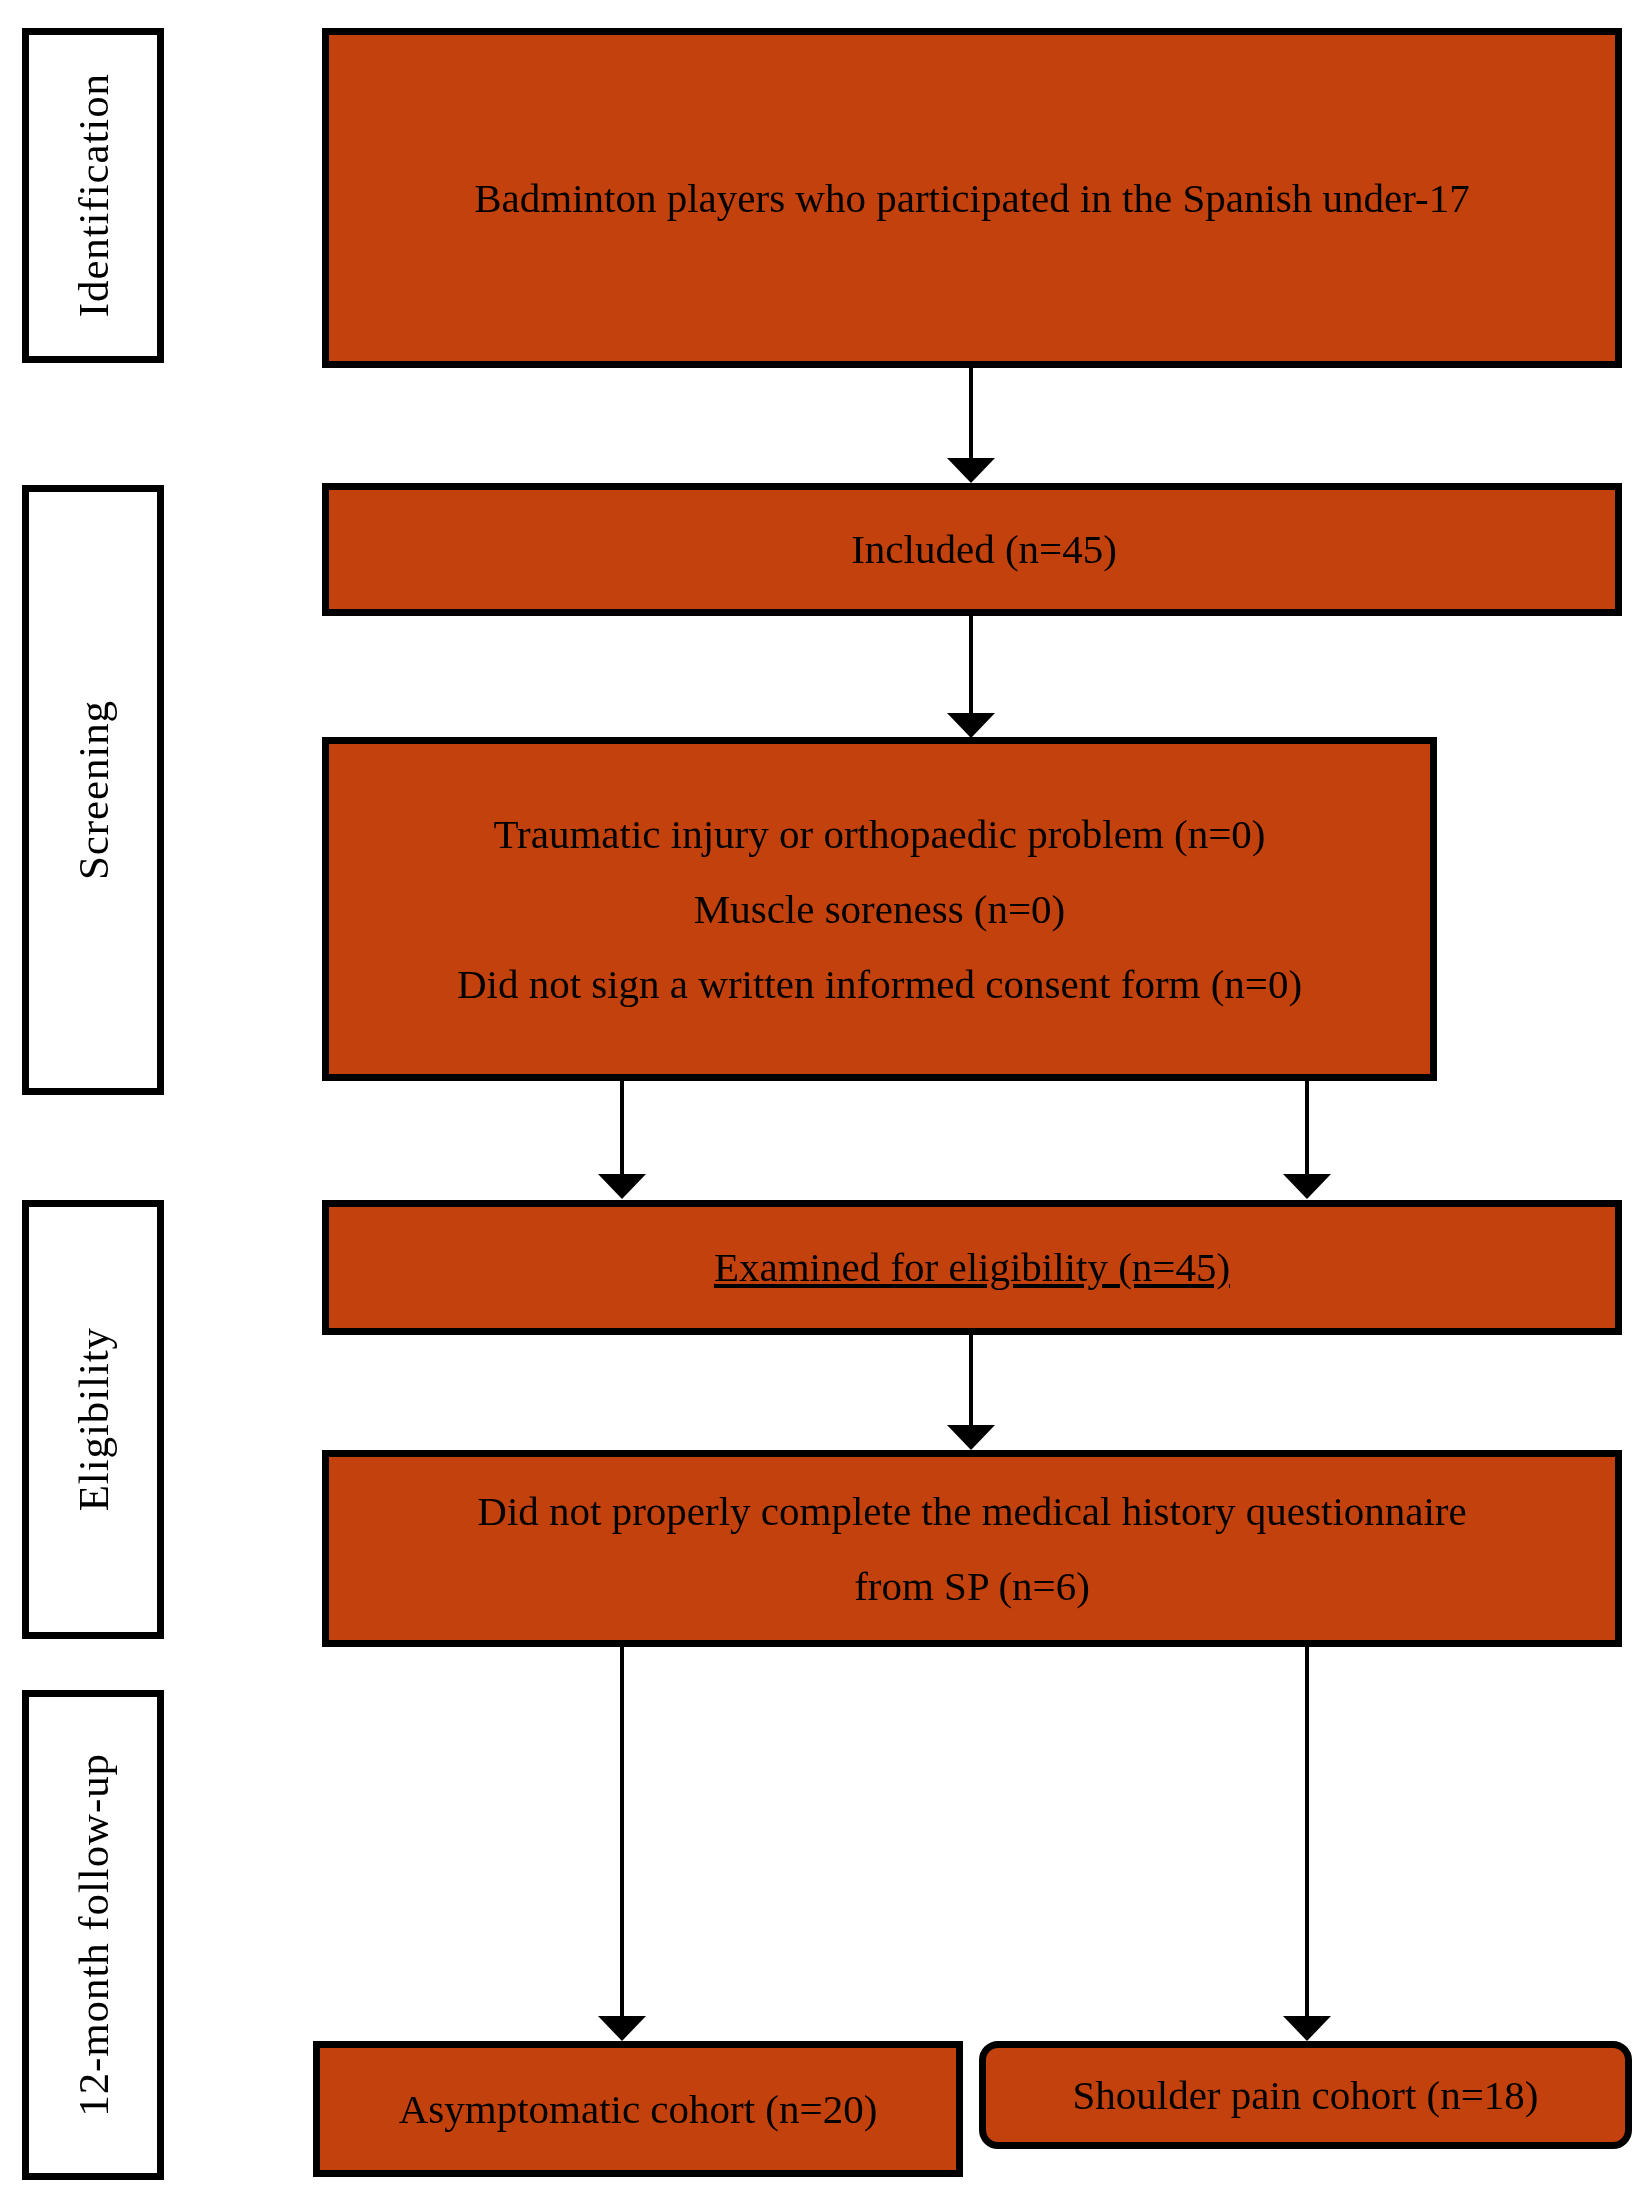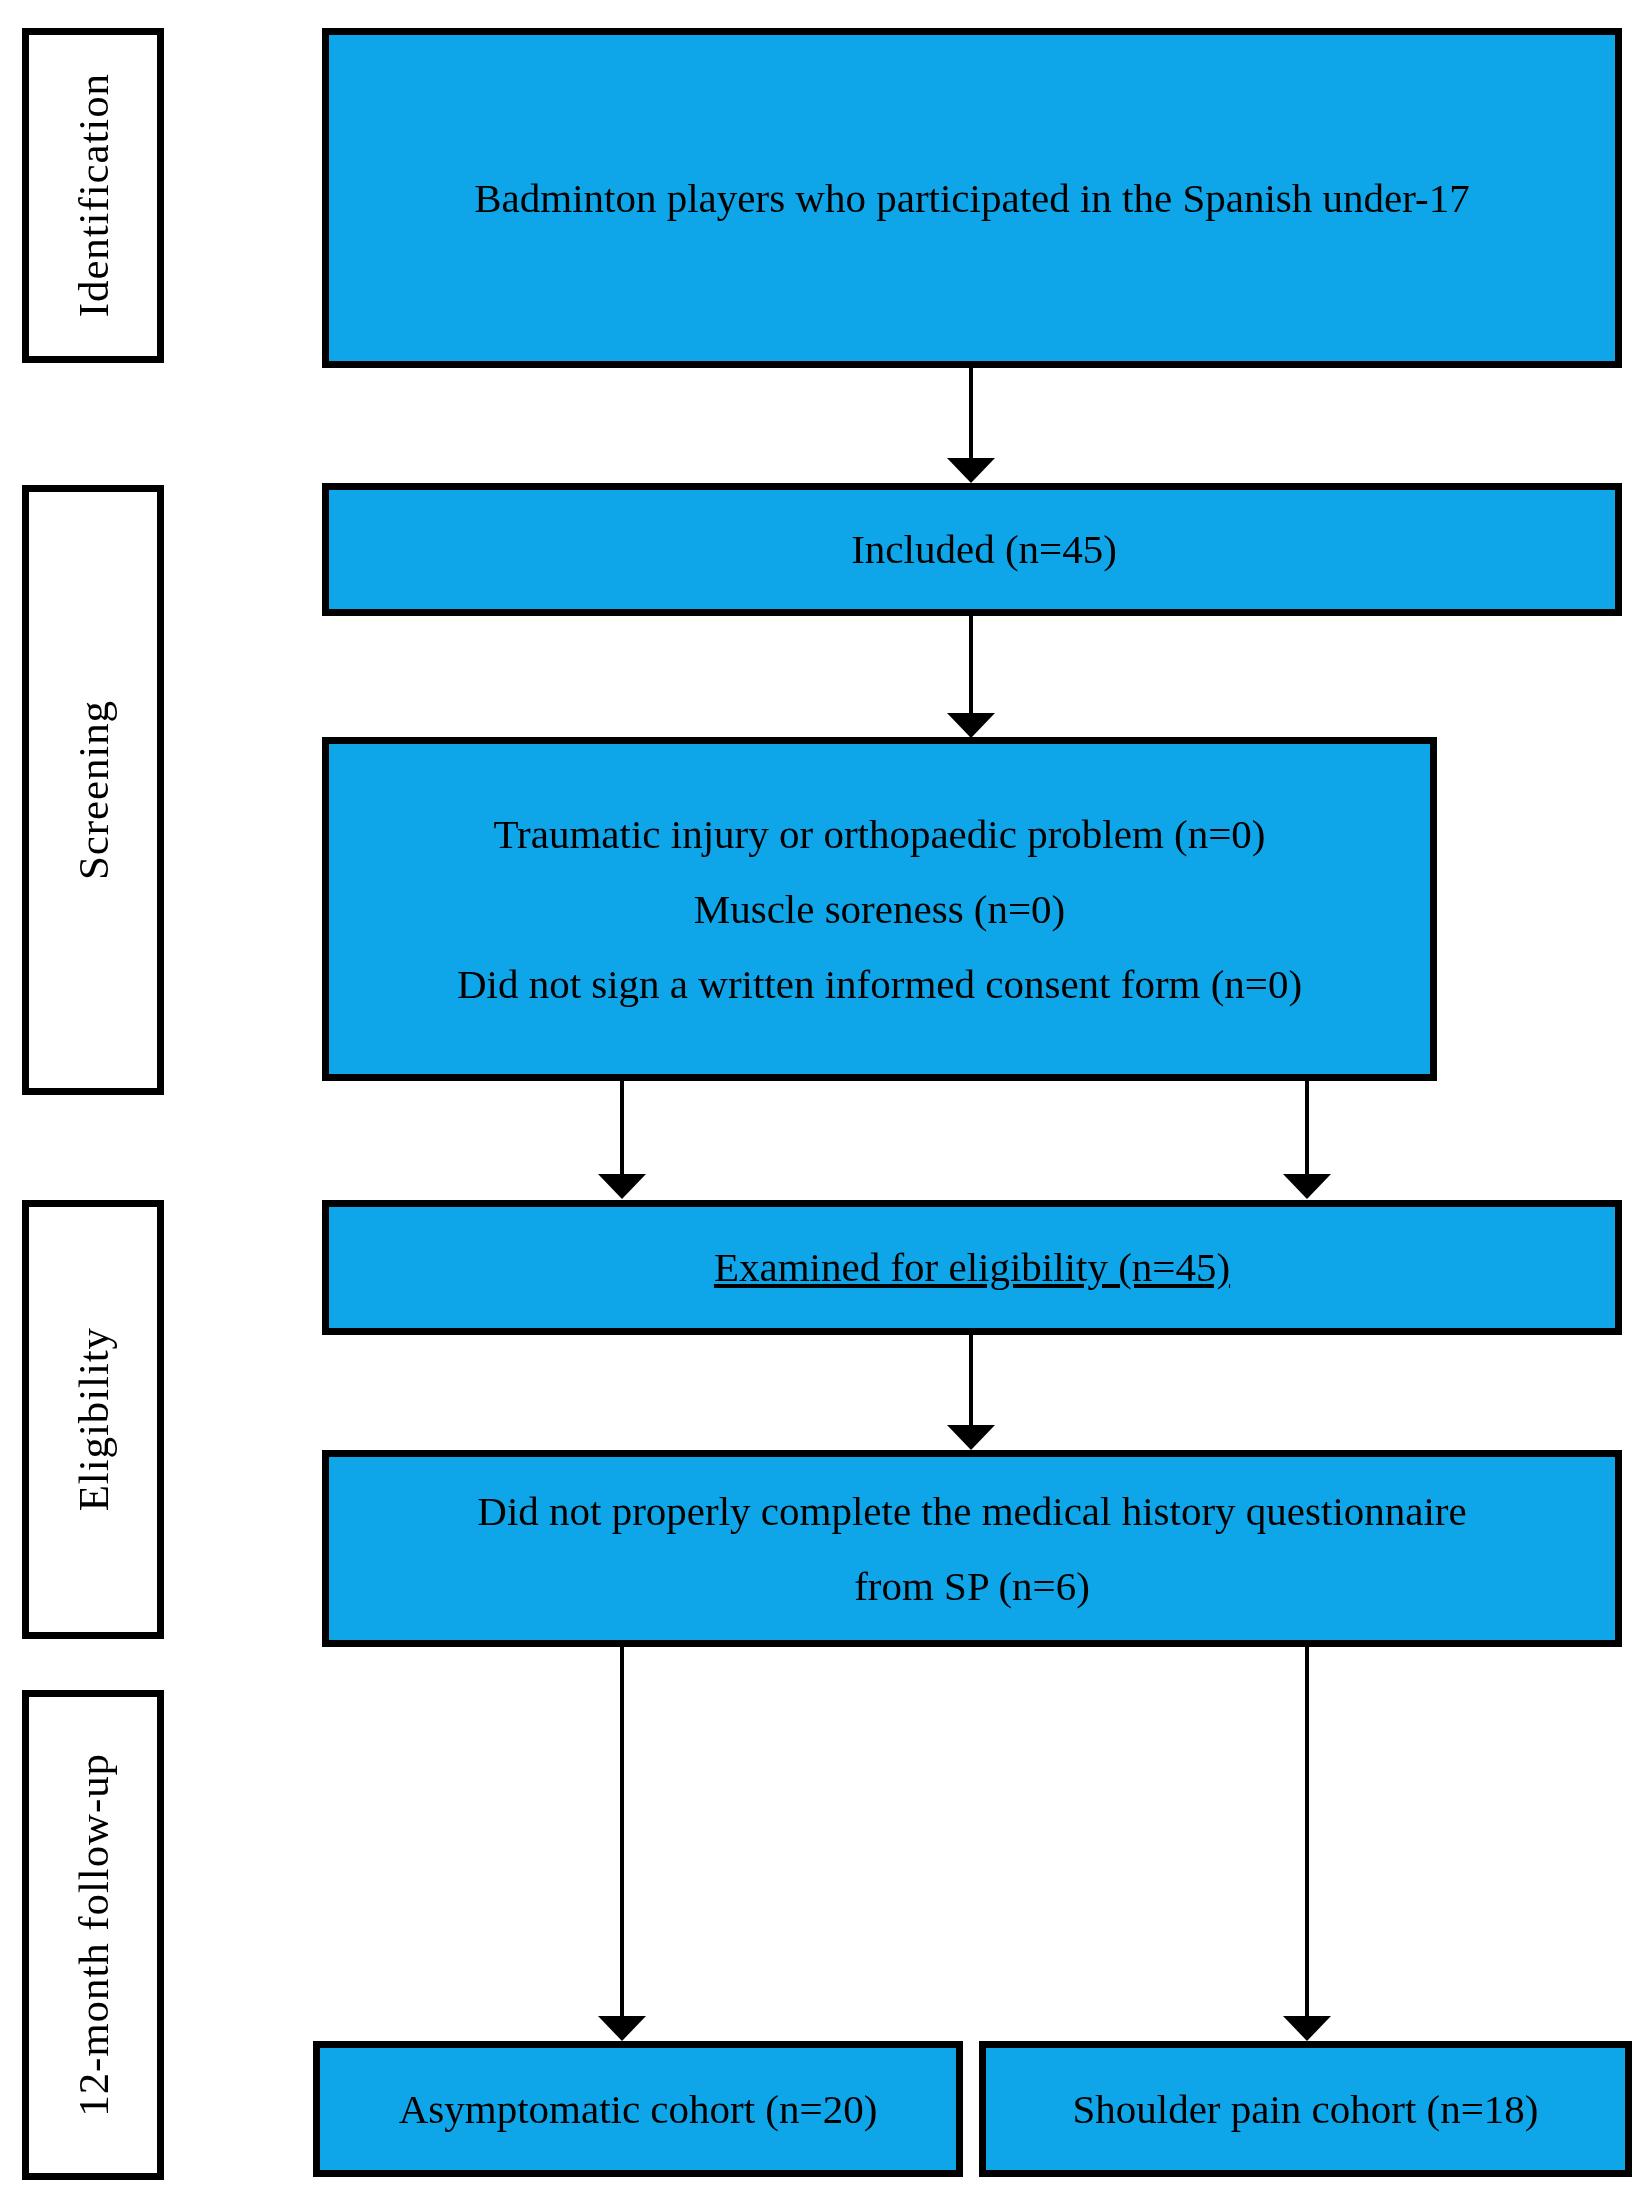--- a/index.html
+++ b/index.html
@@ -13,21 +13,21 @@
     height: 2205px;
     background: #ffffff;
     color: #000000;
     font-family: "Liberation Serif", "DejaVu Serif", serif;
     overflow: hidden;
   }
   .box {
     position: absolute;
     box-sizing: border-box;
     border: 7.7px solid #000000;
-    background: #0ea5e9;
+    background: #c2410c;
     display: flex;
     flex-direction: column;
     align-items: center;
     justify-content: center;
     text-align: center;
     font-size: 41px;
     line-height: 75px;
   }
   .box .line {
     display: block;
@@ -111,21 +111,21 @@
 
   <div class="box" style="left:322px; top:1450px; width:1300px; height:197px;">
     <span class="line">Did not properly complete the medical history questionnaire</span>
     <span class="line">from SP (n=6)</span>
   </div>
 
   <div class="box" style="left:298px; top:2041px; width:650px; height:136px;margin-left:15px;">
     <span class="line">Asymptomatic cohort (n=20)</span>
   </div>
 
-  <div class="box" style="left:979px; top:2041px; width:653px; height:136px;">
+  <div class="box" style="left:979px; top:2041px; width:653px; height:108px;border-radius:19px;">
     <span class="line">Shoulder pain cohort (n=18)</span>
   </div>
 
   <div class="arrow" style="left:947px; top:368px; height:115px;">
     <div class="shaft"></div>
     <div class="head"></div>
   </div>
 
   <div class="arrow" style="left:947px; top:616px; height:122px;">
     <div class="shaft"></div>

